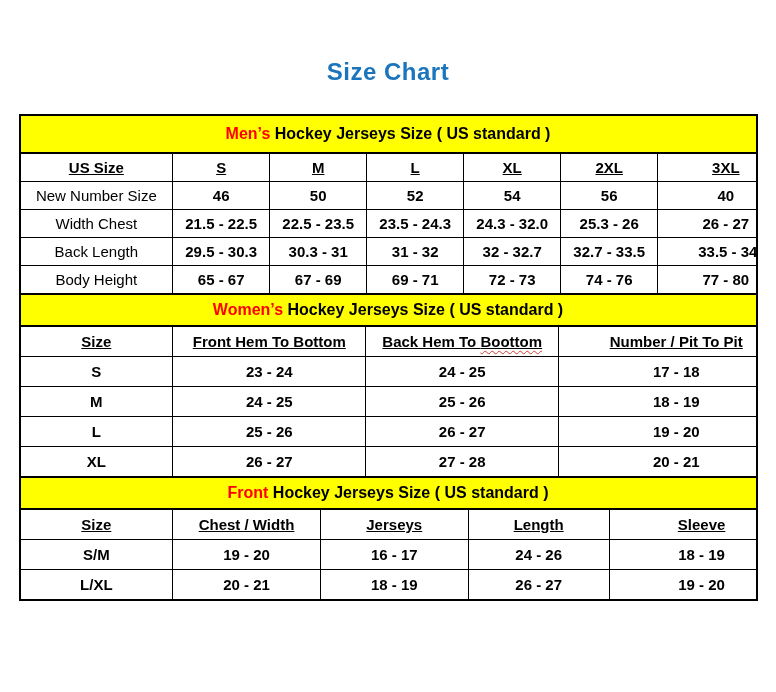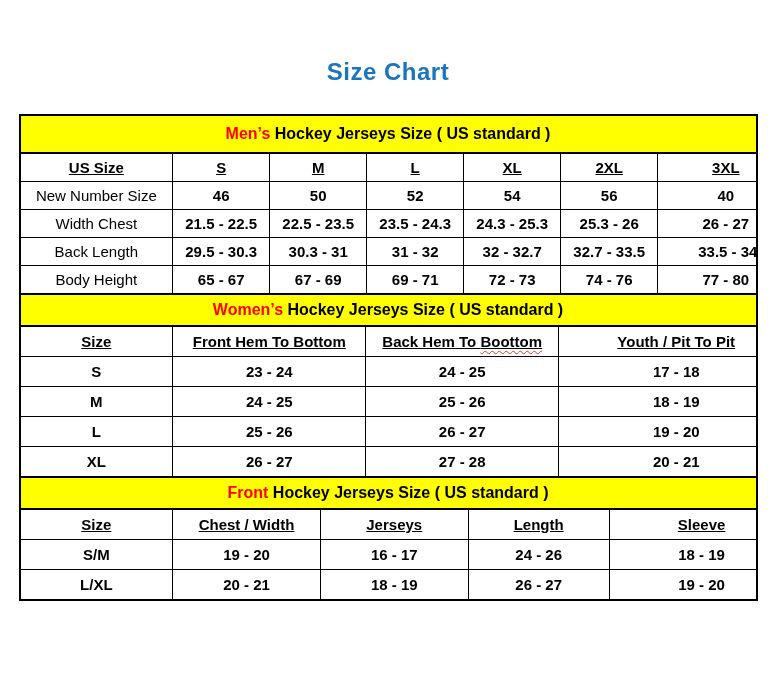--- a/index.html
+++ b/index.html
@@ -110,21 +110,21 @@
         <td>52</td>
         <td>54</td>
         <td>56</td>
         <td>40</td>
       </tr>
       <tr>
         <th class="plain">Width Chest</th>
         <td>21.5 - 22.5</td>
         <td>22.5 - 23.5</td>
         <td>23.5 - 24.3</td>
-        <td>24.3 - 25.3</td>
+        <td>24.3 - 32.0</td>
         <td>25.3 - 26</td>
         <td>26 - 27</td>
       </tr>
       <tr>
         <th class="plain">Back Length</th>
         <td>29.5 - 30.3</td>
         <td>30.3 - 31</td>
         <td>31 - 32</td>
         <td>32 - 32.7</td>
         <td>32.7 - 33.5</td>
@@ -151,21 +151,21 @@
       <col style="width:20.7%">
         <col style="width:26.3%">
         <col style="width:26.2%">
         <col style="width:26.8%">
     </colgroup>
     <thead>
       <tr>
         <th>Size</th>
         <th>Front Hem To Bottom</th>
         <th><span>Back Hem To </span><span class="misspell">Boottom</span></th>
-        <th>Youth / Pit To Pit</th>
+        <th>Number / Pit To Pit</th>
       </tr>
     </thead>
     <tbody>
       <tr>
         <th>S</th>
         <td>23 - 24</td>
         <td>24 - 25</td>
         <td>17 - 18</td>
       </tr>
       <tr>

